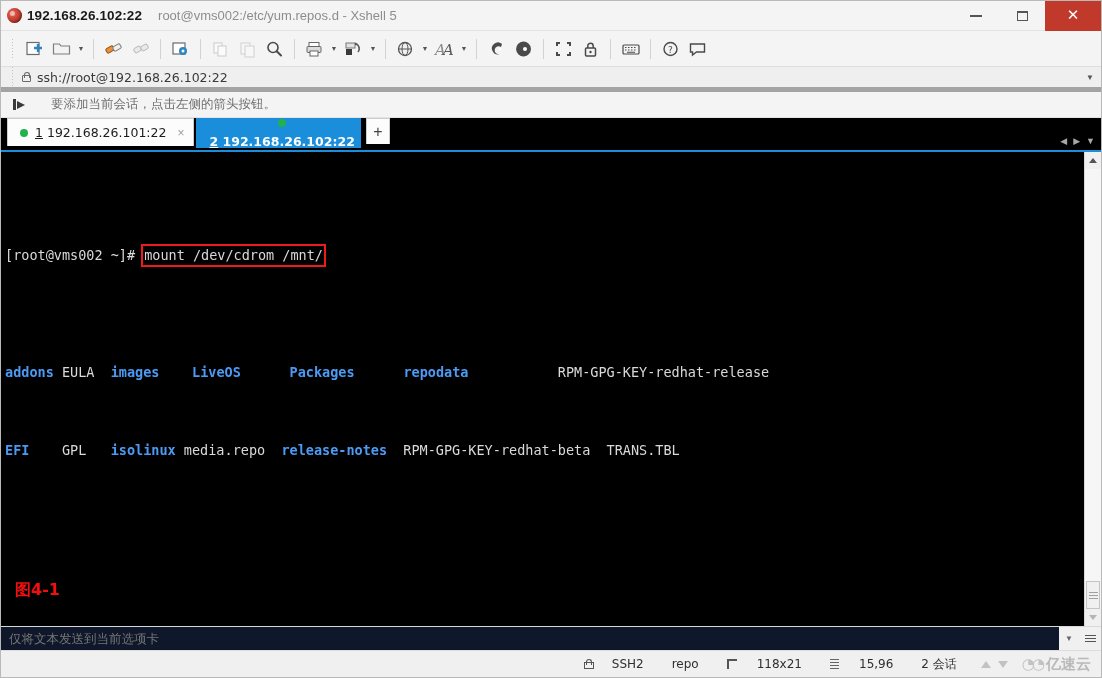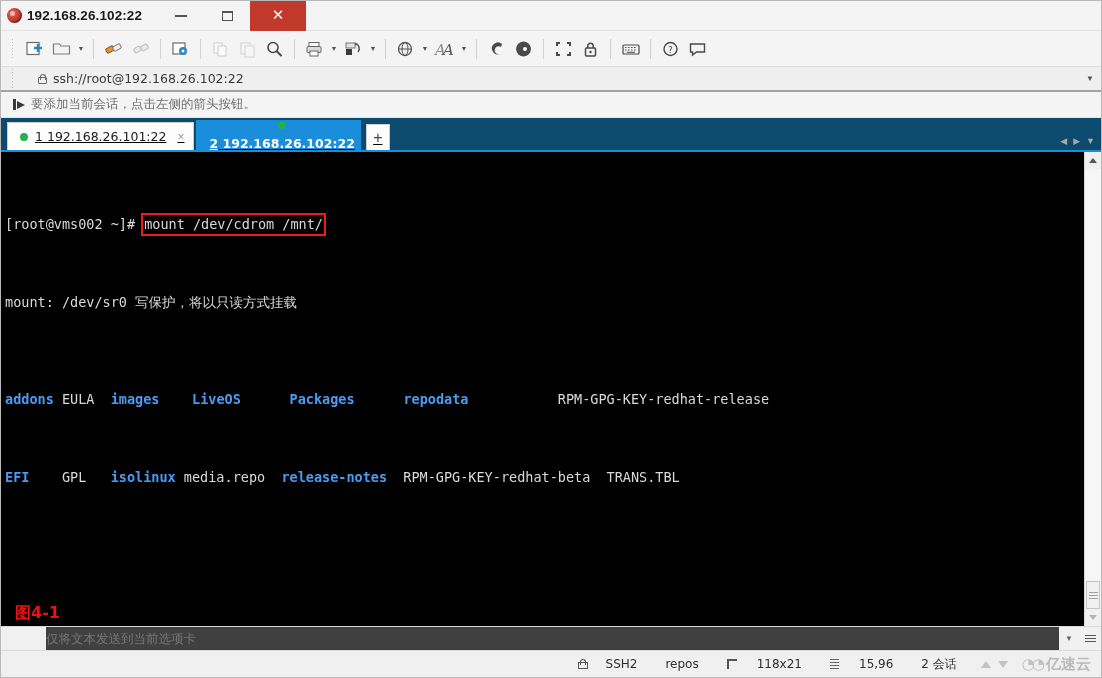--- a/index.html
+++ b/index.html
@@ -88,24 +88,23 @@
     width: 12px; height: 28px;
     display: flex; align-items: center; justify-content: center;
     font-size: 7px; color: #555;
   }
   .tb-sep { width: 1px; height: 20px; background: #d2d2d2; margin: 0 6px; }
 
   
   .addressbar {
     height: 25px; display: flex; align-items: center;
     background: #efefef;
-    border-bottom: 2px solid #a3a3a3;
+    border-bottom: 5px solid #a3a3a3;
     padding-left: 10px;
     flex: 0 0 25px;
-    gap: 16px;
   }
   .addr-field {
     flex: 1; display: flex; align-items: center; gap: 7px;
     font-size: 12.5px; color: #3a3a3a;
     font-family: "DejaVu Sans", sans-serif;
   }
   .lock-mini { width: 9px; height: 10px; position: relative; }
   .lock-mini::before {
     content:""; position:absolute; left:1px; bottom:0; width:7px; height:5px;
     border:1px solid #6a6a6a; border-radius:1px;
@@ -114,21 +113,21 @@
     content:""; position:absolute; left:2.5px; top:0; width:4px; height:5px;
     border:1px solid #6a6a6a; border-bottom:none; border-radius:3px 3px 0 0;
   }
   .addr-caret { width: 22px; text-align: center; font-size: 8px; color: #555; }
 
   
   .noticebar {
     height: 26px; display: flex; align-items: center;
     background: #f4f4f4;
     border-bottom: 1px solid #e3e3e3;
-    padding-left: 12px; gap: 4px;
+    padding-left: 12px; gap: 24px;
     flex: 0 0 26px;
   }
   .notice-icon {
     width: 14px; height: 13px; position: relative; display: inline-block;
   }
   .notice-icon::before {
     content: ""; position: absolute; left: 0; top: 1px;
     width: 3px; height: 11px; background: #3a3a3a;
   }
   .notice-icon::after {
@@ -138,26 +137,25 @@
     border-top: 4.5px solid transparent;
     border-bottom: 4.5px solid transparent;
   }
   .notice-text {
     font-size: 12.5px; color: #6f6f6f;
     font-family: "DejaVu Sans", sans-serif;
   }
 
   
   .tabbar {
-    height: 32px; display: flex; align-items: flex-end;
-    background: #0c4a6e;
+    height: 32px; display: flex; align-items: flex-start;
+    background: #000000;
     padding-left: 6px;
     flex: 0 0 32px;
     position: relative;
-    text-decoration: underline;
   }
   .tab {
     height: 28px; display: flex; align-items: center;
     padding: 0 5px 0 12px; gap: 7px;
     border: 1px solid #cdcdcd; border-bottom: none;
     background: #fcfcfc; margin-right: 2px;
     max-width: 200px;
   }
   .tab.active {
     background: #1a8ddb; border-color: #1a8ddb;
@@ -198,33 +196,34 @@
     overflow: hidden;
   }
   .terminal {
     flex: 1; background: #000; padding: 4px 0 0 4px;
     font-family: "DejaVu Sans Mono", "Liberation Mono", monospace;
     font-size: 13.5px; line-height: 19.5px;
     color: #d6d6d6;
     white-space: pre;
     overflow: hidden;
     position: relative;
+    margin-top: 31px;
   }
   .t-line { height: 19.5px; display: block; white-space: pre; }
   .c-white  { color: #d9d9d9; }
   .c-blue   { color: #4b9bf5; font-weight: bold; }
   .boxed {
     outline: 2px solid #ef1a1a;
     outline-offset: 0px;
     display: inline-block;
     padding: 0 1px;
     position: relative;
   }
   .fig-label {
-    position: absolute; left: 14px; bottom: 4px;
+    position: absolute; left: 14px; bottom: 27px;
     color: #f20f0f; font-weight: bold; font-size: 16px;
     font-family: "DejaVu Sans", sans-serif;
   }
 
   
   .vscroll {
     width: 17px; flex: 0 0 17px;
     background: #f6f6f6;
     border-left: 1px solid #d8d8d8;
     display: flex; flex-direction: column;
@@ -251,24 +250,23 @@
 
   
   .sendbar {
     height: 24px; display: flex; align-items: center;
     background: #f0f0f0;
     border-top: 1px solid #d9d9d9;
     flex: 0 0 24px;
   }
   .send-input {
     flex: 1; height: 24px; display: flex; align-items: center;
-    font-size: 12.5px; color: #9a9a9a;
-    background: #404040; border: none;
-    font-family: "DejaVu Sans", sans-serif;
-    margin-left: 45px;
+    padding-left: 8px; font-size: 12.5px; color: #9a9a9a;
+    background: #0f172a; border: none;
+    font-family: "DejaVu Sans", sans-serif;
   }
   .send-caret { width: 20px; text-align: center; font-size: 8px; color: #666; }
   .send-menu {
     width: 22px; display: flex; align-items: center; justify-content: center;
   }
   .hamburger {
     width: 11px; height: 8px;
     background-image: linear-gradient(#555 1.5px, transparent 1.5px);
     background-size: 100% 3px;
   }
@@ -305,20 +303,21 @@
 </head>
 <body>
 
 <div class="app">
 
   <div class="titlebar">
     <div class="title-logo">
       <div class="shell-glyph"></div>
     </div>
     <div class="title-host">192.168.26.102:22</div>
+    <div class="title-path">root@vms002:/etc/yum.repos.d - Xshell 5</div>
     <div class="win-btns">
       <div class="win-btn">
           <div class="min-glyph"></div>
         </div>
       <div class="win-btn">
           <div class="max-glyph"></div>
         </div>
       <div class="win-btn close">
           <span class="close-glyph">✕</span>
         </div>
@@ -504,21 +503,20 @@
       <span class="tab-arrow">▶</span>
       <span class="tab-menu">▼</span>
     </div>
   </div>
 
   <div class="term-wrap">
     <div class="terminal">
 
       <span class="t-line"><span class="c-white">[root@vms002 ~]# </span><span class="boxed c-white">mount /dev/cdrom /mnt/</span></span>
 
-      <span class="t-line c-white">mount: /dev/sr0 写保护，将以只读方式挂载</span>
 
 
       <span class="t-line"><span class="c-blue">addons</span><span class="c-white"> </span><span class="c-white">EULA</span><span class="c-white">  </span><span class="c-blue">images</span><span class="c-white">    </span><span class="c-blue">LiveOS</span><span class="c-white">      </span><span class="c-blue">Packages</span><span class="c-white">      </span><span class="c-blue">repodata</span><span class="c-white">           </span><span class="c-white">RPM-GPG-KEY-redhat-release</span></span>
 
       <span class="t-line"><span class="c-blue">EFI</span><span class="c-white">    </span><span class="c-white">GPL</span><span class="c-white">   </span><span class="c-blue">isolinux</span><span class="c-white"> </span><span class="c-white">media.repo</span><span class="c-white">  </span><span class="c-blue">release-notes</span><span class="c-white">  </span><span class="c-white">RPM-GPG-KEY-redhat-beta</span><span class="c-white">  </span><span class="c-white">TRANS.TBL</span></span>
 
       
 
       
 
@@ -553,21 +551,21 @@
         <div class="hamburger"></div>
       </div>
   </div>
 
   <div class="statusbar">
     <div class="sb-spacer"></div>
     <div class="sb-cell">
       <span class="sb-icon-lock"></span>
       <span>SSH2</span>
     </div>
-    <div class="sb-cell">repos</div>
+    <div class="sb-cell">repo</div>
     <div class="sb-cell">
       <span class="sb-icon-size"></span>
       <span>118x21</span>
     </div>
     <div class="sb-cell">
       <span class="sb-icon-cur"></span>
       <span>15,96</span>
     </div>
     <div class="sb-cell">2 会话</div>
     <div class="sb-arrows">

